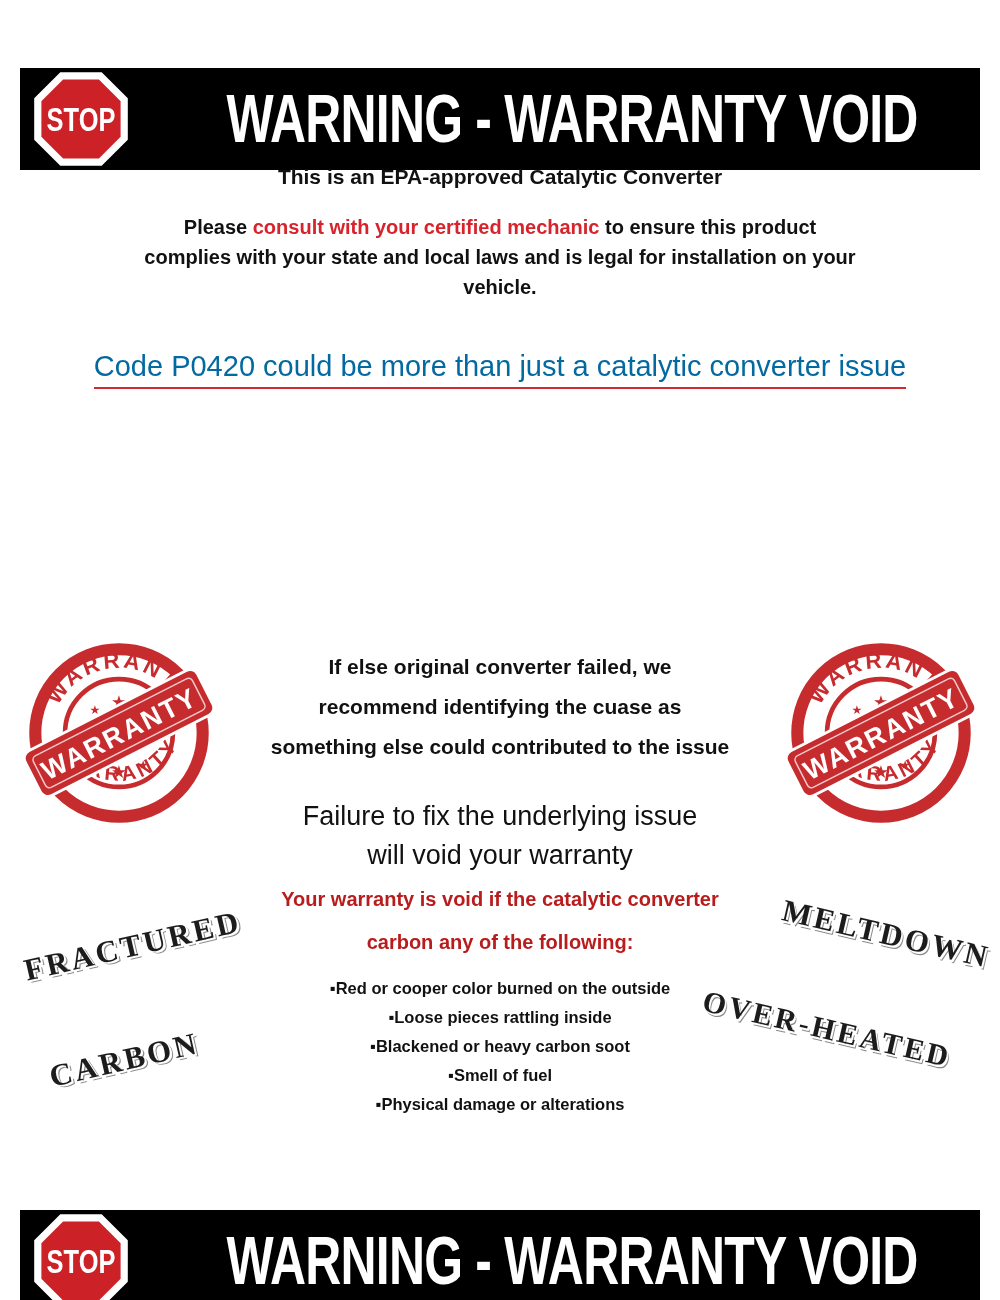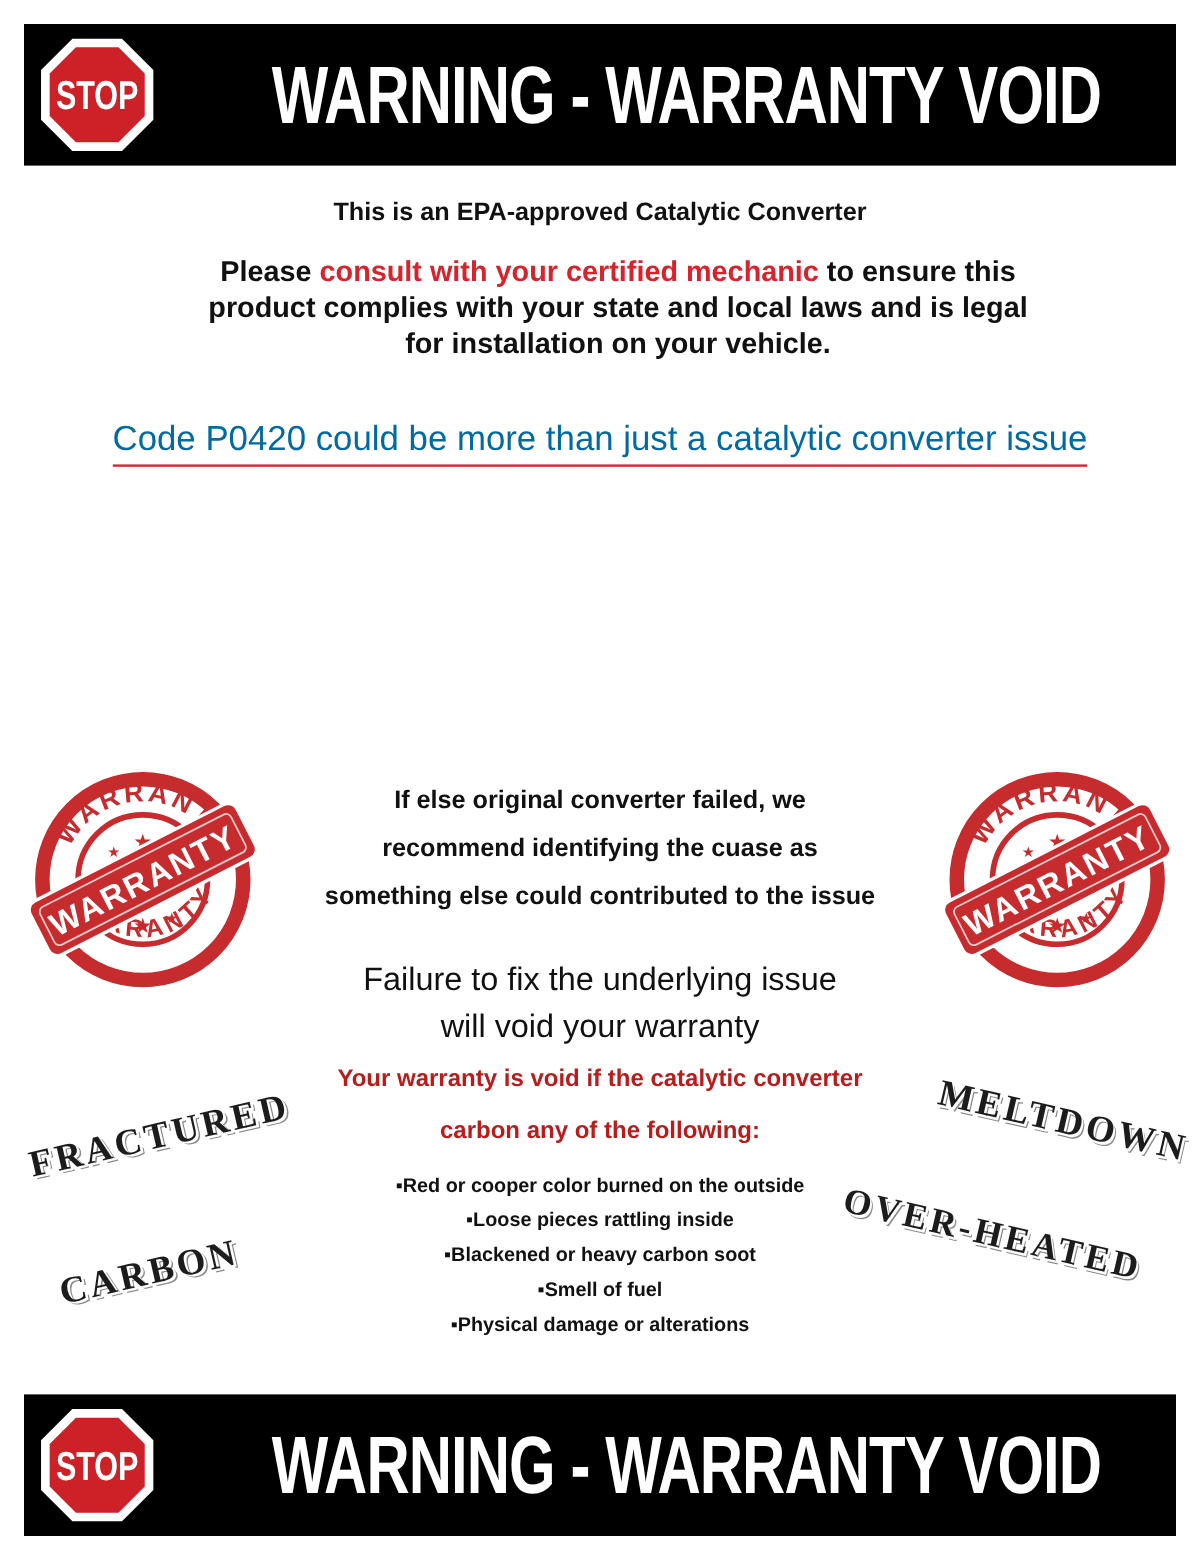--- a/index.html
+++ b/index.html
@@ -1,33 +1,33 @@
 <!DOCTYPE html>
 <html><head>
 <meta charset="utf-8">
 <style>
   html,body{margin:0;padding:0;background:#ffffff;}
   .page{position:relative;width:1000px;height:1300px;background:#ffffff;overflow:hidden;
         font-family:"Liberation Sans",sans-serif;color:#111;}
 
   
-  .banner{position:absolute;left:20px;right:20px;height:118px;background:#000;
+  .banner{position:absolute;left:20px;right:20px;height:102px;background:#000;
           display:flex;align-items:center;justify-content:space-between;
-          padding:0 13px;box-sizing:border-box;}
+          padding:0 13px;box-sizing:border-box;margin-top:48px;}
   .banner-top{top:20px;}
   .banner-bottom{top:1162px;}
   .banner-title{flex:1;text-align:center;color:#fff;font-weight:700;font-size:64px;
                 white-space:nowrap;transform:scale(0.78,1.06);letter-spacing:-1px;}
   .stop-sign{width:96px;height:96px;flex:0 0 auto;}
 
   
   .abs{position:absolute;left:0;right:0;text-align:center;}
   .epa-title{top:165px;font-size:21px;font-weight:700;}
   .intro-para{top:212px;left:50%;right:auto;transform:translateX(-50%);width:712px;
-              font-size:24px;font-weight:700;line-height:30px;margin-left:15px;}
+              font-size:20px;font-weight:700;line-height:30px;}
   .red{color:#d7232b;}
   .code-heading{top:350px;}
   .code-heading span{display:inline-block;font-size:29px;color:#0369a1;
                      border-bottom:2px solid #cf2a30;padding-bottom:4px;}
   .diag-para{top:440px;left:50%;right:auto;transform:translateX(-50%);width:830px;
              font-size:21px;font-weight:700;line-height:42px;}
   .recommend-para{top:647px;font-size:21px;font-weight:700;line-height:40px;}
   .failure-para{top:797px;font-size:27px;font-weight:400;line-height:39px;}
   .void-para{top:878px;font-size:20px;font-weight:700;color:#b91c1c;line-height:43px;}
 

